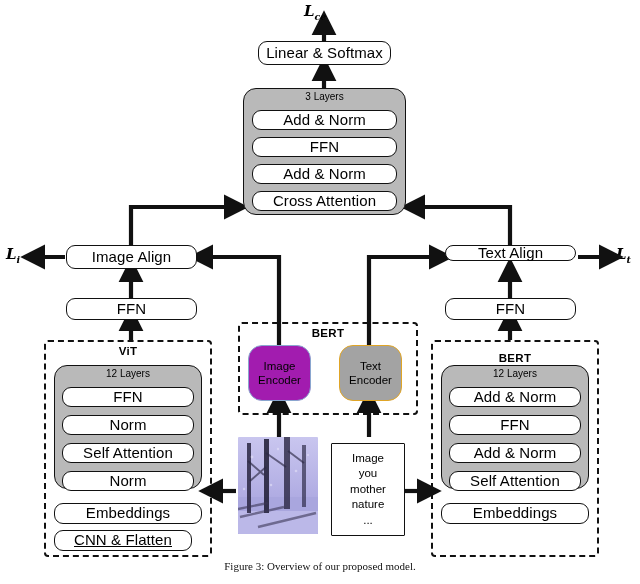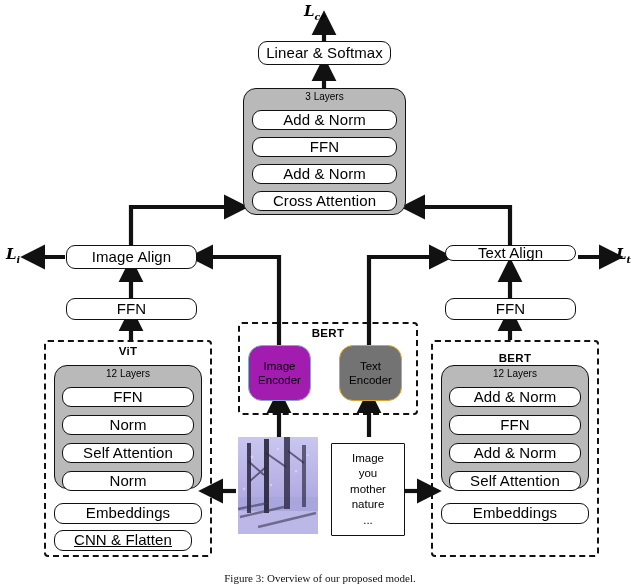--- a/index.html
+++ b/index.html
@@ -17,21 +17,21 @@
   .dashed{position:absolute;box-sizing:border-box;border:2px dashed #111;border-radius:4px;
           background:transparent;}
   .dashed-title{position:absolute;left:0;right:0;text-align:center;font-size:11.5px;
                 font-weight:bold;letter-spacing:.3px;}
 
   
   .enc{position:absolute;box-sizing:border-box;display:flex;align-items:center;
        justify-content:center;text-align:center;border-radius:14px;font-size:11.5px;
        line-height:1.25;border-width:1.6px;border-style:solid;}
   .enc-img{background:#a21caf;border-color:#8aa6cf;}
-  .enc-txt{background:#737373;border-color:#e0a526;}
+  .enc-txt{background:#a3a3a3;border-color:#e0a526;}
 
   
   .sample-text{position:absolute;box-sizing:border-box;background:#fff;border:1.6px solid #111;
        border-radius:1px;display:flex;flex-direction:column;align-items:center;
        justify-content:center;font-size:11.5px;line-height:1.35;}
   .sample-img{position:absolute;box-sizing:border-box;overflow:hidden;border-radius:1px;}
 
   
   .loss{position:absolute;font-family:"DejaVu Serif",serif;font-style:italic;
         font-size:15px;white-space:nowrap;font-weight:bold;}
@@ -184,15 +184,15 @@
   </div>
 
   <div class="sample-text" style="left:331px;top:443px;width:74px;height:93px;">
     <div>Image</div>
     <div>you</div>
     <div>mother</div>
     <div>nature</div>
     <div>...</div>
   </div>
 
-  <div class="caption" style="top:572px;">Figure 3:  Overview of our proposed model.</div>
+  <div class="caption" style="top:560px;">Figure 3:  Overview of our proposed model.</div>
 
 </div>
 
 </body></html>

